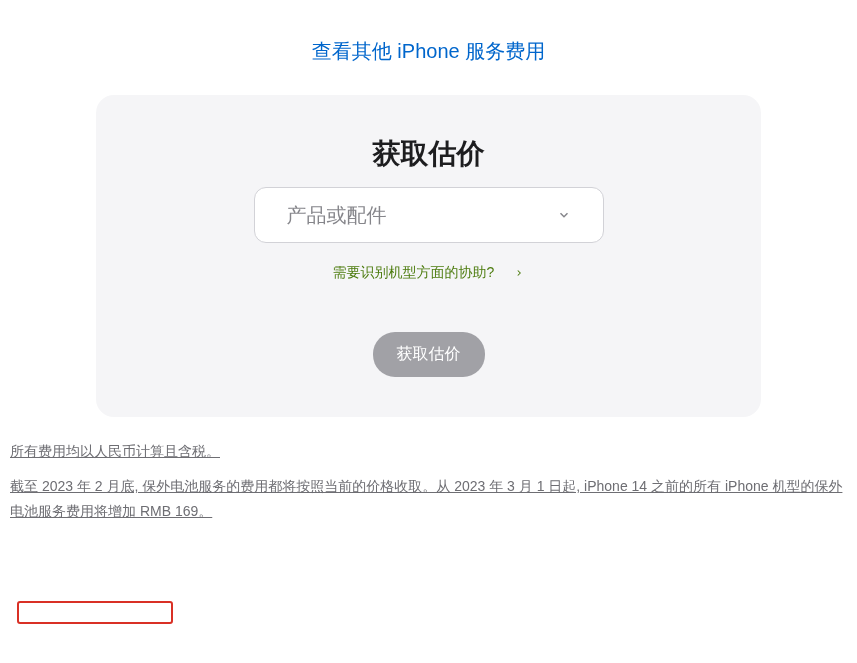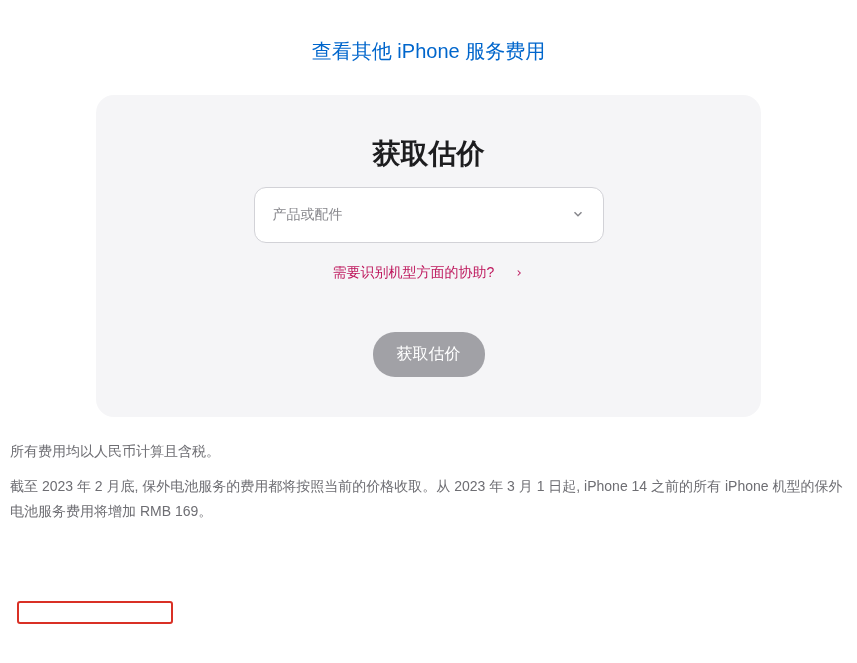--- a/index.html
+++ b/index.html
@@ -47,38 +47,38 @@
       position: relative;
       width: 350px;
       margin: 0 auto 24px auto;
     }
     .select-box {
       width: 100%;
       height: 56px;
       background: #ffffff;
       border: 1px solid #d2d2d7;
       border-radius: 12px;
-      padding: 0 18px;
-      font-size: 14px;
+      padding: 0 32px;
+      font-size: 20px;
       color: #86868b;
       text-align: left;
       display: flex;
       align-items: center;
       justify-content: space-between;
       cursor: pointer;
     }
     .chevron {
       color: #86868b;
     }
     .help-link {
       margin-top: -4px;
       margin-bottom: 50px;
     }
     .help-link a {
-      color: #be185d;
+      color: #4d7c0f;
       text-decoration: none;
       font-size: 14px;
       display: inline-flex;
       align-items: center;
       gap: 20px;
     }
     .submit-btn {
       background: #a1a1a6;
       color: #ffffff;
       border: none;
@@ -88,20 +88,21 @@
       cursor: pointer;
     }
     .footer-text {
       padding: 22px 10px 0 10px;
       font-size: 14px;
       color: #6e6e73;
       line-height: 1.8;
     }
     .footer-text p {
       margin-bottom: 10px;
+      text-decoration: underline;
     }
     .highlight {
       position: absolute;
       border: 2px solid #d93025;
       border-radius: 3px;
       left: 17px;
       top: 601px;
       width: 156px;
       height: 23px;
       pointer-events: none;

